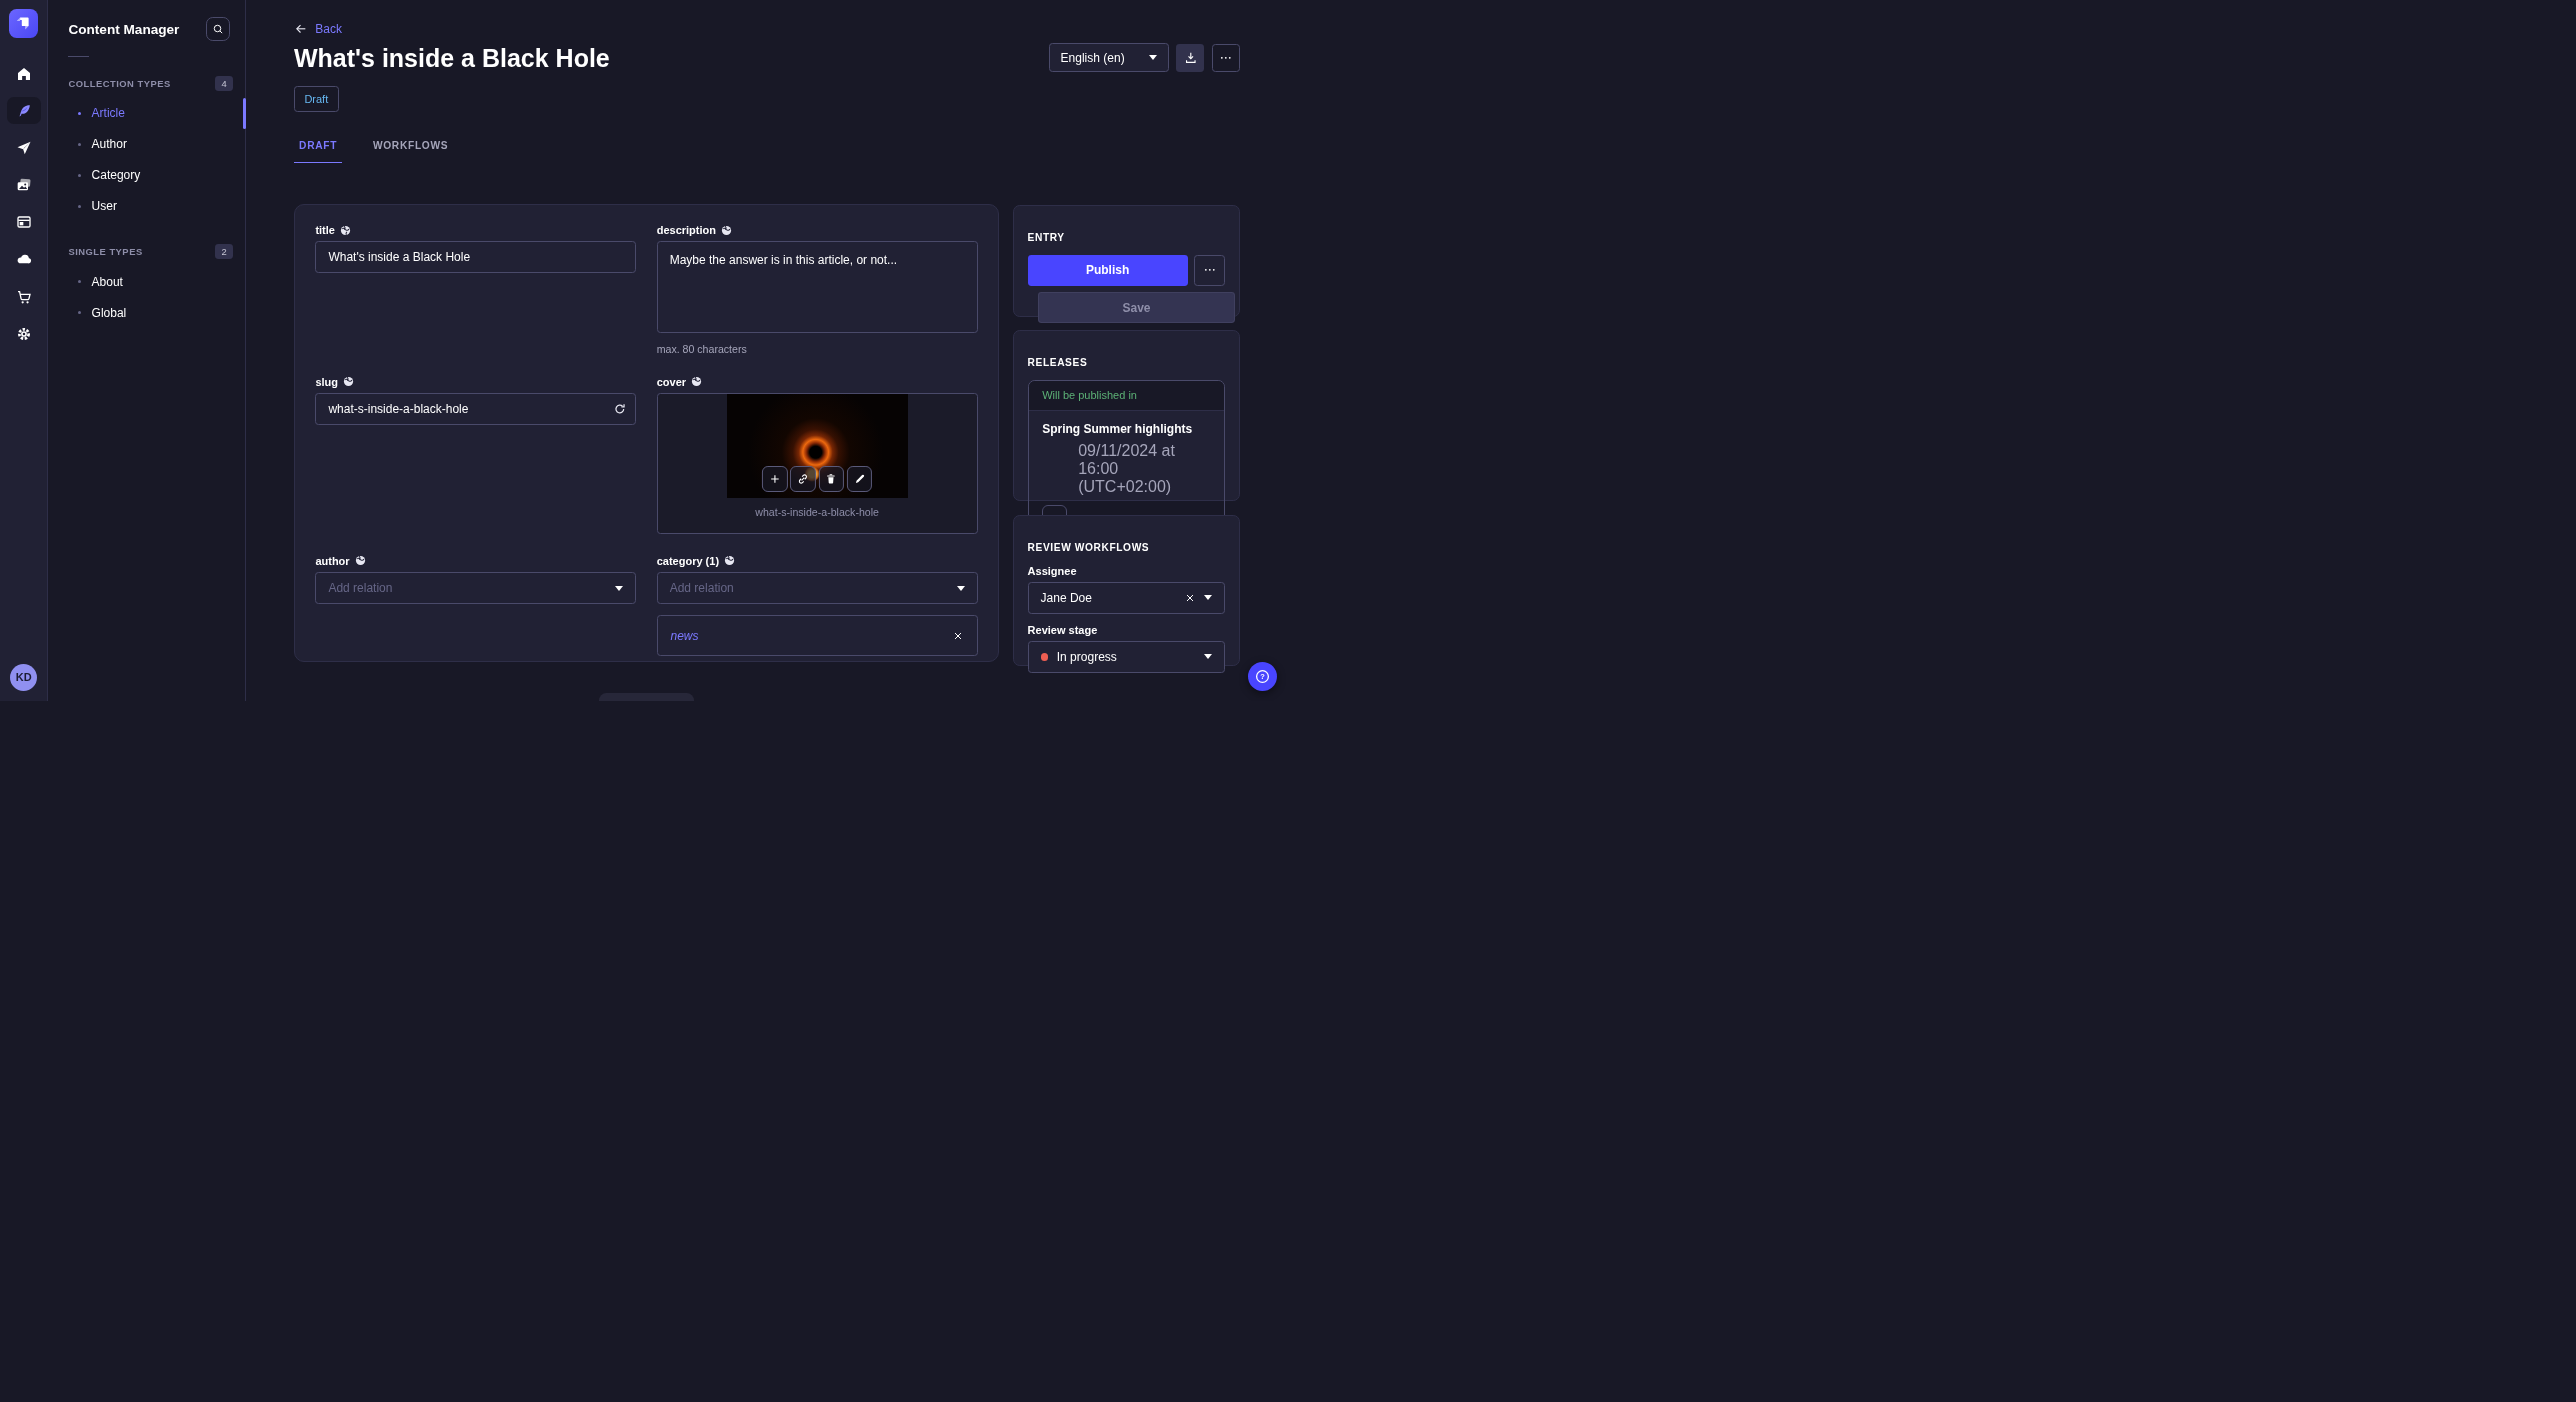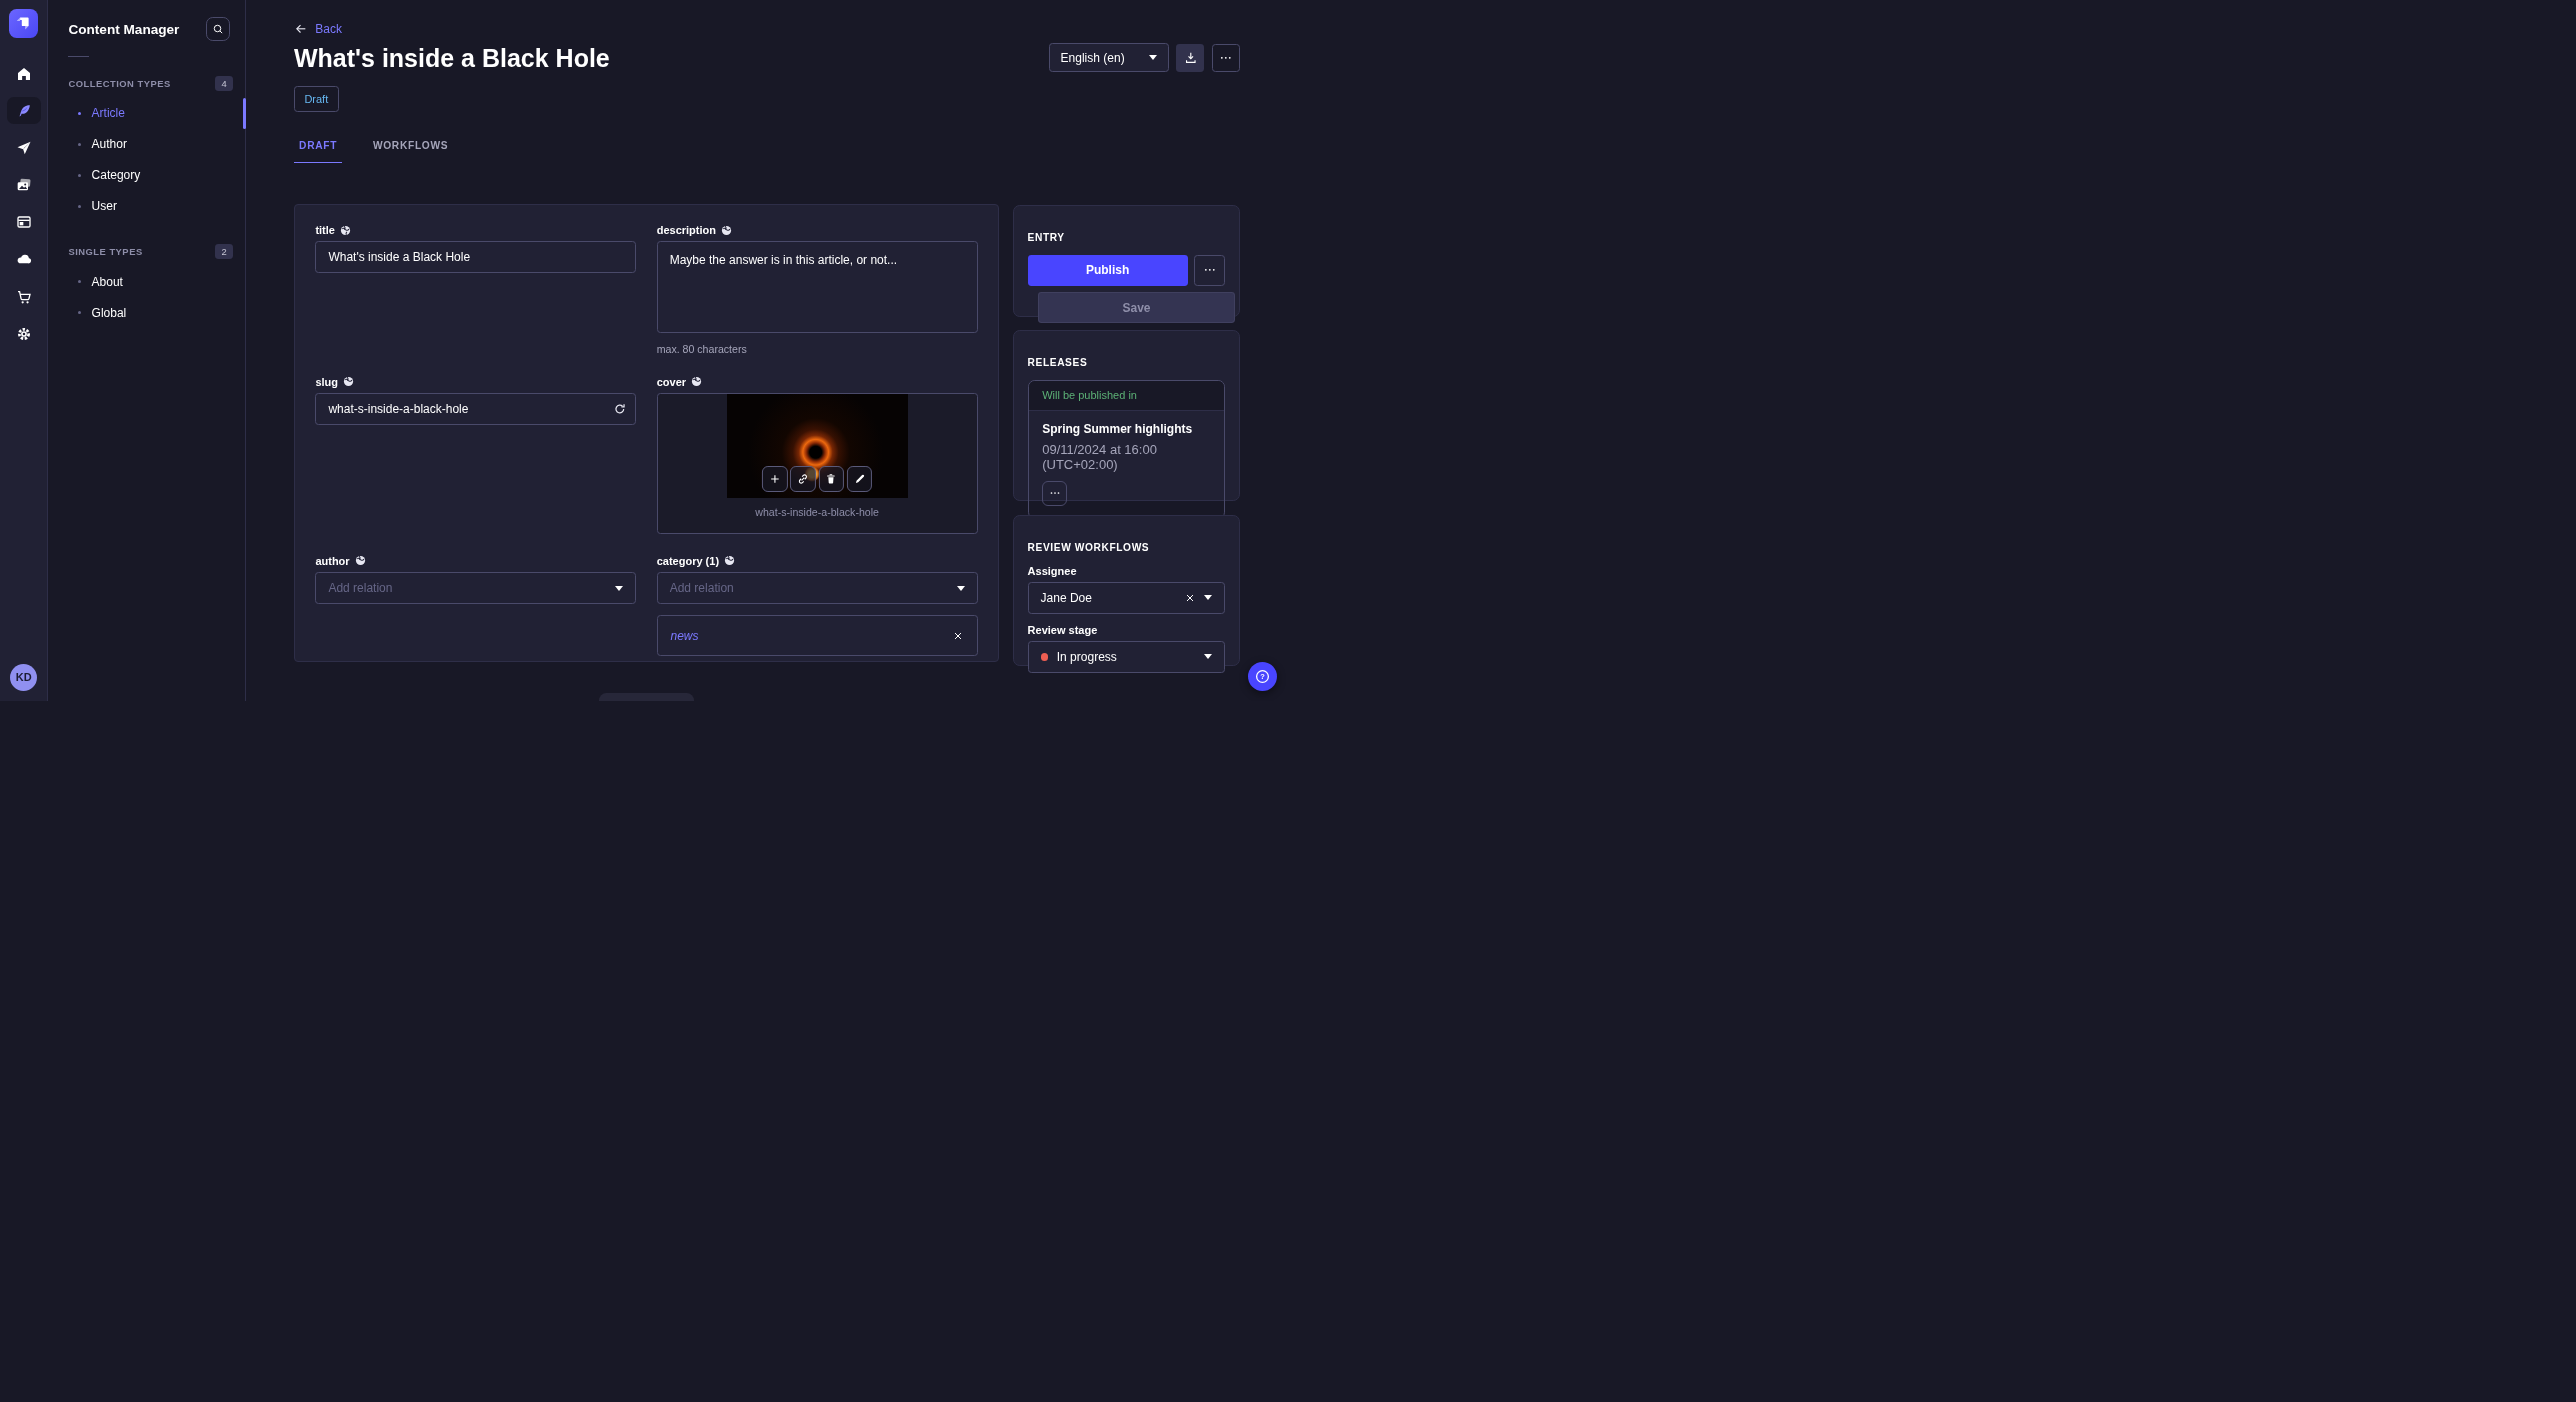--- a/index.html
+++ b/index.html
@@ -43,21 +43,21 @@
   .tab.active { color:#7b79ff; border-bottom-color:#7b79ff; }
 
   .locale-row { position:absolute; top:43px; right:48px; display:flex; align-items:center; gap:7.7px; }
   .locale-select { height:29px; background:#212134; border:0.9px solid #4a4a6a; border-radius:3.4px; display:flex; align-items:center; gap:24px; padding:0 11px; font-size:12px; cursor:pointer; }
   .icon-btn { width:28px; height:28px; border-radius:3.4px; display:flex; align-items:center; justify-content:center; color:#fff; cursor:pointer; }
   .icon-btn svg { width:13.6px; height:13.6px; }
   .icon-btn.filled { background:#32324d; }
   .icon-btn.outlined { border:0.9px solid #4a4a6a; background:transparent; }
 
   
-  .card { position:absolute; left:49px; top:204px; width:705px; height:458px; background:#212134; border:0.9px solid #2e2e48; border-radius:4px; padding:19px 20.4px; display:grid; grid-template-columns:1fr 1fr; column-gap:20.4px; row-gap:21px; align-items:start; }
+  .card { position:absolute; left:49px; top:204px; width:705px; height:458px; background:#212134; border:0.9px solid #2e2e48; border-radius:10px; padding:19px 20.4px; display:grid; grid-template-columns:1fr 1fr; column-gap:20.4px; row-gap:21px; align-items:start; }
   .field-label { display:flex; align-items:center; gap:5.1px; font-size:11px; font-weight:600; margin-bottom:5.1px; }
   .globe { width:11px; height:11px; color:#e7e7f2; }
   .text-input { width:100%; height:32px; background:#212134; border:0.9px solid #4a4a6a; border-radius:3.4px; color:#ffffff; font-size:12px; padding:0 12px; font-family:"Liberation Sans",sans-serif; }
   .textarea { width:100%; height:92px; background:#212134; border:0.9px solid #4a4a6a; border-radius:3.4px; color:#ffffff; font-size:12px; padding:11px 12px; resize:none; font-family:"Liberation Sans",sans-serif; }
   .helper { margin-top:6.8px; font-size:10.6px; color:#a5a5ba; }
   .input-wrap { position:relative; }
   .input-trailing { position:absolute; right:10.2px; top:50%; transform:translateY(-50%); width:13.6px; height:13.6px; color:#e6e6f0; cursor:pointer; }
 
   .cover-box { height:141px; border:0.9px solid #4a4a6a; border-radius:3.4px; background:#1b1b29; display:flex; flex-direction:column; align-items:center; overflow:hidden; }
   .photo { position:relative; width:181px; height:104px;
@@ -87,21 +87,21 @@
   .publish-btn { flex:1; height:31px; background:#4945ff; border:none; border-radius:3.4px; color:#fff; font-size:12px; font-weight:600; display:flex; align-items:center; justify-content:center; cursor:pointer; font-family:"Liberation Sans",sans-serif; }
   .sq-btn { width:31px; height:31px; border:0.9px solid #4a4a6a; border-radius:3.4px; background:transparent; color:#fff; display:flex; align-items:center; justify-content:center; cursor:pointer; }
   .sq-btn svg { width:13.6px; height:13.6px; }
   .save-btn { margin-top:6.8px; width:100%; height:31px; background:#343452; border:0.9px solid rgba(74,74,106,.55); border-radius:3.4px; color:#8e8ea9; font-size:12px; font-weight:600; display:flex; align-items:center; justify-content:center; cursor:pointer; font-family:"Liberation Sans",sans-serif;margin-left:10px; }
 
   #releases-panel { top:330px; height:171px; }
   .release-card { border:0.9px solid #4a4a6a; border-radius:6.8px; overflow:hidden; }
   .release-head { background:#181826; border-bottom:0.9px solid #2e2e48; padding:8.5px 13.6px; font-size:11px; color:#5cb176; }
   .release-body { padding:11px 13.6px 12px; }
   .release-name { font-size:12px; font-weight:700; }
-  .release-date { margin-top:6px; font-size:13px; color:#a5a5ba; }
+  .release-date { margin-top:6px; font-size:16px; color:#a5a5ba;margin-left:36px; }
   .release-dots { margin-top:9.4px; width:25px; height:25px; border:0.9px solid #4a4a6a; border-radius:6px; background:transparent; color:#fff; display:flex; align-items:center; justify-content:center; cursor:pointer; }
   .release-dots svg { width:12px; height:12px; }
 
   #review-panel { top:515px; height:151px; }
   .side-label { font-size:11px; font-weight:600; margin-bottom:5.1px; }
   .mt { margin-top:10.2px; }
   .dot-red { width:7.7px; height:7.7px; border-radius:50%; background:#ee5e52; }
 
   .fab { position:absolute; right:11px; bottom:10.2px; width:29px; height:29px; border-radius:50%; background:#4945ff; display:flex; align-items:center; justify-content:center; box-shadow:0 2.6px 8.5px rgba(0,0,0,.45); cursor:pointer; }
   .fab svg { width:17px; height:17px; }

